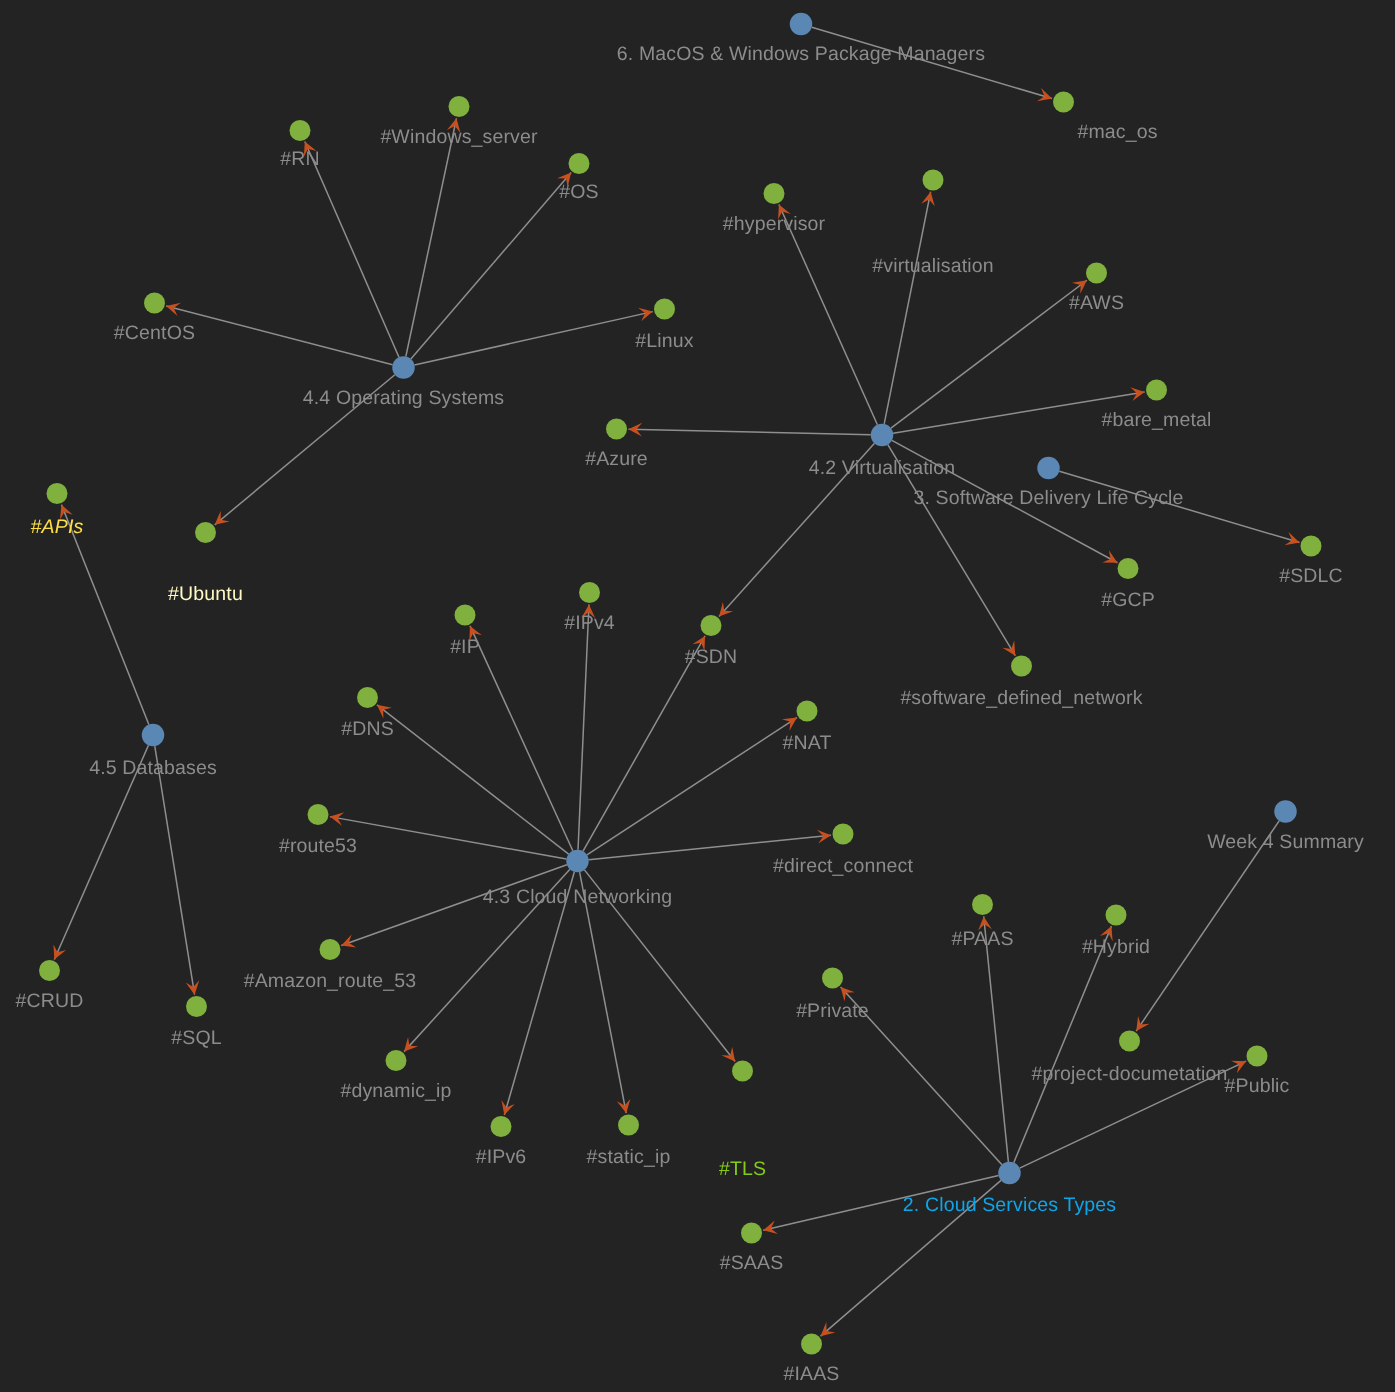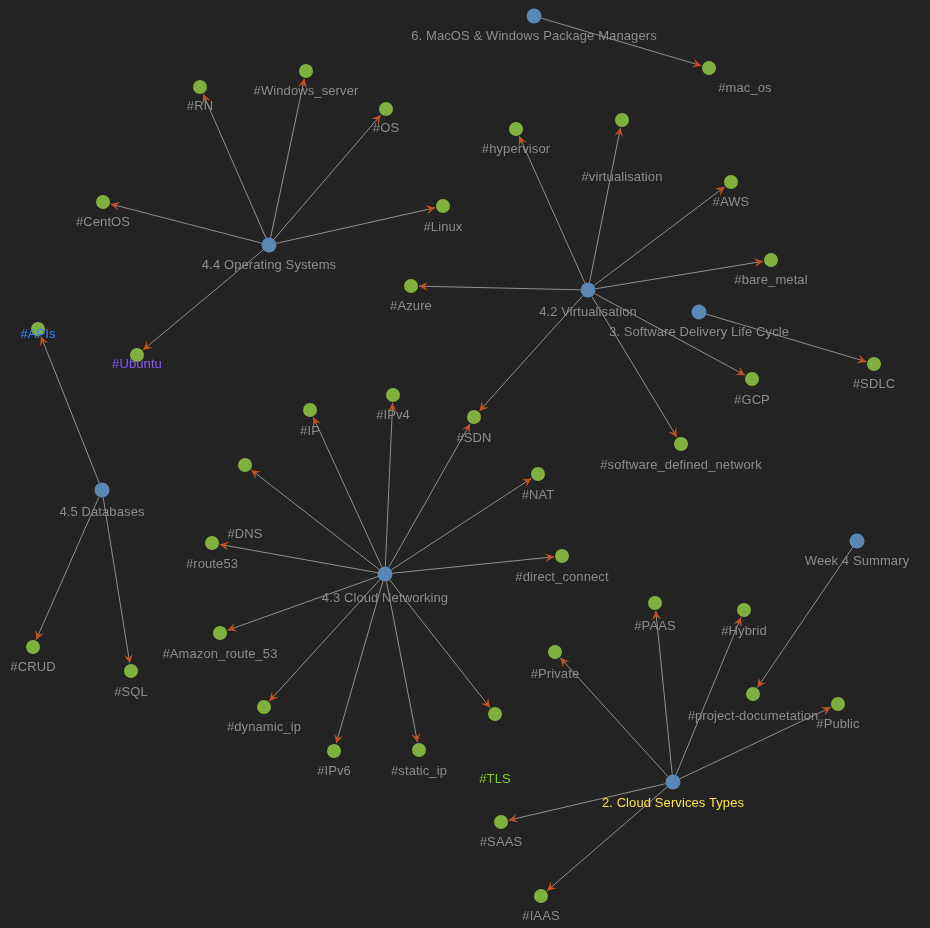--- a/index.html
+++ b/index.html
@@ -197,43 +197,43 @@
       <div class="label" style="left: 622px; top: 132px; color: rgb(140, 140, 140); margin-top: 37px;">#virtualisation</div>
       <div class="label" style="left: 731px; top: 194px; color: rgb(140, 140, 140);">#AWS</div>
       <div class="label" style="left: 103px; top: 214px; color: rgb(140, 140, 140);">#CentOS</div>
       <div class="label" style="left: 443px; top: 219px; color: rgb(140, 140, 140);">#Linux</div>
       <div class="label" style="left: 771px; top: 272px; color: rgb(140, 140, 140);">#bare_metal</div>
       <div class="label hub-label" style="left: 269px; top: 257px; color: rgb(140, 140, 140);">4.4 Operating Systems</div>
       <div class="label hub-label" style="left: 588px; top: 304px; color: rgb(140, 140, 140);">4.2 Virtualisation</div>
       <div class="label" style="left: 411px; top: 298px; color: rgb(140, 140, 140);">#Azure</div>
       <div class="label hub-label" style="left: 699px; top: 324px; color: rgb(140, 140, 140);">3. Software Delivery Life Cycle</div>
       <div class="label" style="left: 874px; top: 376px; color: rgb(140, 140, 140);">#SDLC</div>
-      <div class="label" style="left: 38px; top: 326px; color: #3b82f6;">#APIs</div>
+      <div class="label" style="left: 38px; top: 343px; color: #fde047; font-style: italic;">#APIs</div>
       <div class="label" style="left: 752px; top: 392px; color: rgb(140, 140, 140);">#GCP</div>
-      <div class="label" style="left: 137px; top: 356px; color: #8b5cf6;">#Ubuntu</div>
+      <div class="label" style="left: 137px; top: 388px; color: #fef9c3;">#Ubuntu</div>
       <div class="label" style="left: 393px; top: 407px; color: rgb(140, 140, 140);">#IPv4</div>
       <div class="label" style="left: 310px; top: 423px; color: rgb(140, 140, 140);">#IP</div>
       <div class="label" style="left: 474px; top: 430px; color: rgb(140, 140, 140);">#SDN</div>
       <div class="label" style="left: 681px; top: 457px; color: rgb(140, 140, 140);">#software_defined_network</div>
-      <div class="label" style="left: 245px; top: 478px; color: rgb(140, 140, 140); margin-top: 48px;">#DNS</div>
+      <div class="label" style="left: 245px; top: 478px; color: rgb(140, 140, 140);">#DNS</div>
       <div class="label" style="left: 538px; top: 487px; color: rgb(140, 140, 140);">#NAT</div>
       <div class="label hub-label" style="left: 102px; top: 504px; color: rgb(140, 140, 140);">4.5 Databases</div>
       <div class="label" style="left: 212px; top: 556px; color: rgb(140, 140, 140);">#route53</div>
       <div class="label hub-label" style="left: 857px; top: 553px; color: rgb(140, 140, 140);">Week 4 Summary</div>
       <div class="label" style="left: 562px; top: 569px; color: rgb(140, 140, 140);">#direct_connect</div>
       <div class="label hub-label" style="left: 385px; top: 590px; color: rgb(140, 140, 140);">4.3 Cloud Networking</div>
       <div class="label" style="left: 655px; top: 618px; color: rgb(140, 140, 140);">#PAAS</div>
       <div class="label" style="left: 744px; top: 623px; color: rgb(140, 140, 140);">#Hybrid</div>
       <div class="label" style="left: 220px; top: 646px; color: rgb(140, 140, 140);">#Amazon_route_53</div>
       <div class="label" style="left: 555px; top: 666px; color: rgb(140, 140, 140);">#Private</div>
       <div class="label" style="left: 33px; top: 659px; color: rgb(140, 140, 140);">#CRUD</div>
       <div class="label" style="left: 131px; top: 684px; color: rgb(140, 140, 140);">#SQL</div>
       <div class="label" style="left: 753px; top: 708px; color: rgb(140, 140, 140);">#project-documetation</div>
       <div class="label" style="left: 838px; top: 716px; color: rgb(140, 140, 140);">#Public</div>
       <div class="label" style="left: 264px; top: 719px; color: rgb(140, 140, 140);">#dynamic_ip</div>
       <div class="label" style="left: 495px; top: 771px; color: #84cc16;">#TLS</div>
       <div class="label" style="left: 334px; top: 763px; color: rgb(140, 140, 140);">#IPv6</div>
       <div class="label" style="left: 419px; top: 763px; color: rgb(140, 140, 140);">#static_ip</div>
-      <div class="label hub-label" style="left: 673px; top: 795px; color: #fde047;">2. Cloud Services Types</div>
+      <div class="label hub-label" style="left: 673px; top: 795px; color: #0ea5e9;">2. Cloud Services Types</div>
       <div class="label" style="left: 501px; top: 834px; color: rgb(140, 140, 140);">#SAAS</div>
       <div class="label" style="left: 541px; top: 908px; color: rgb(140, 140, 140);">#IAAS</div>
     </div>
 </div>
 
 </body></html>

